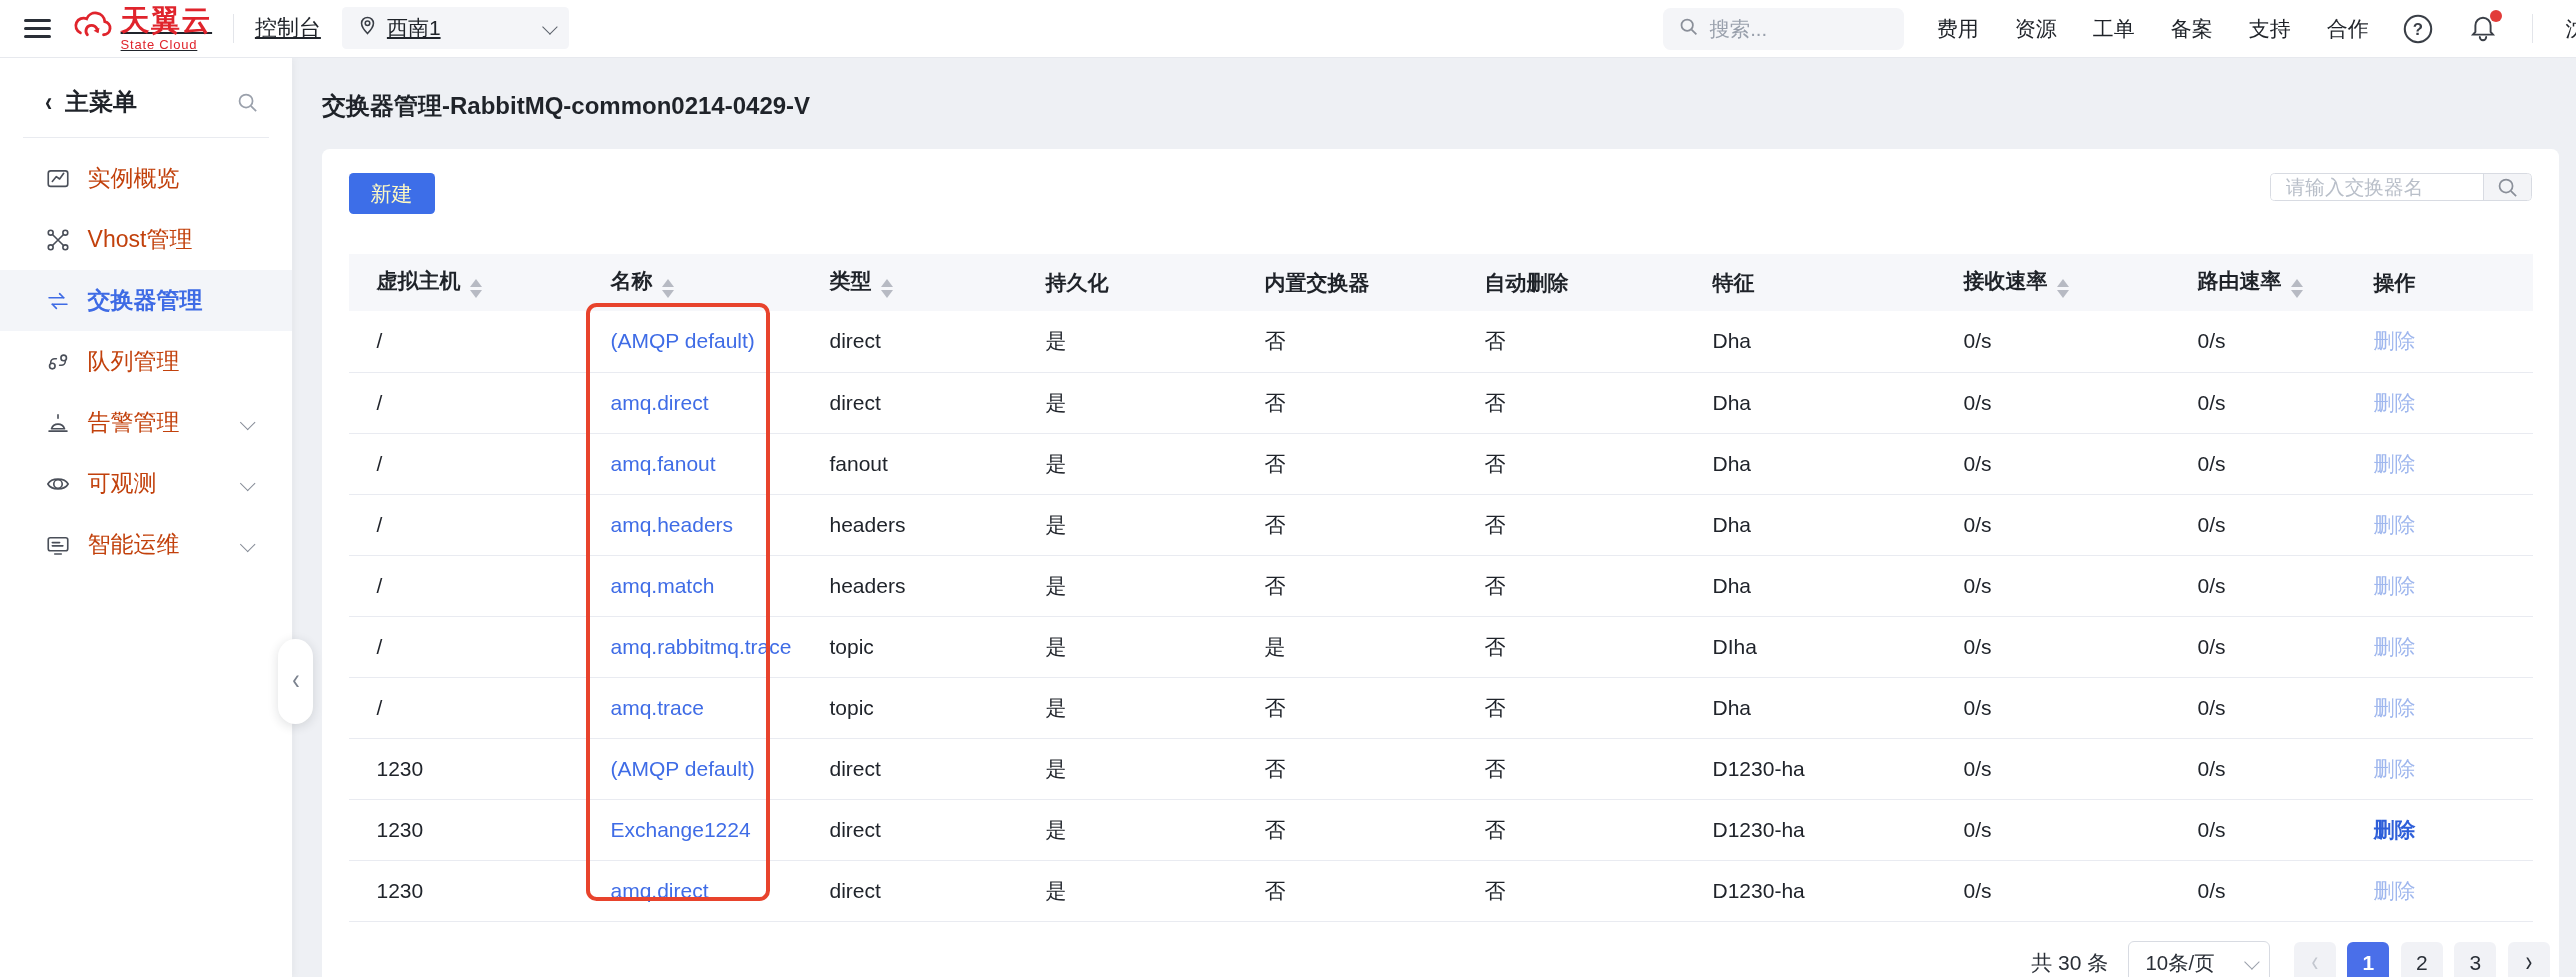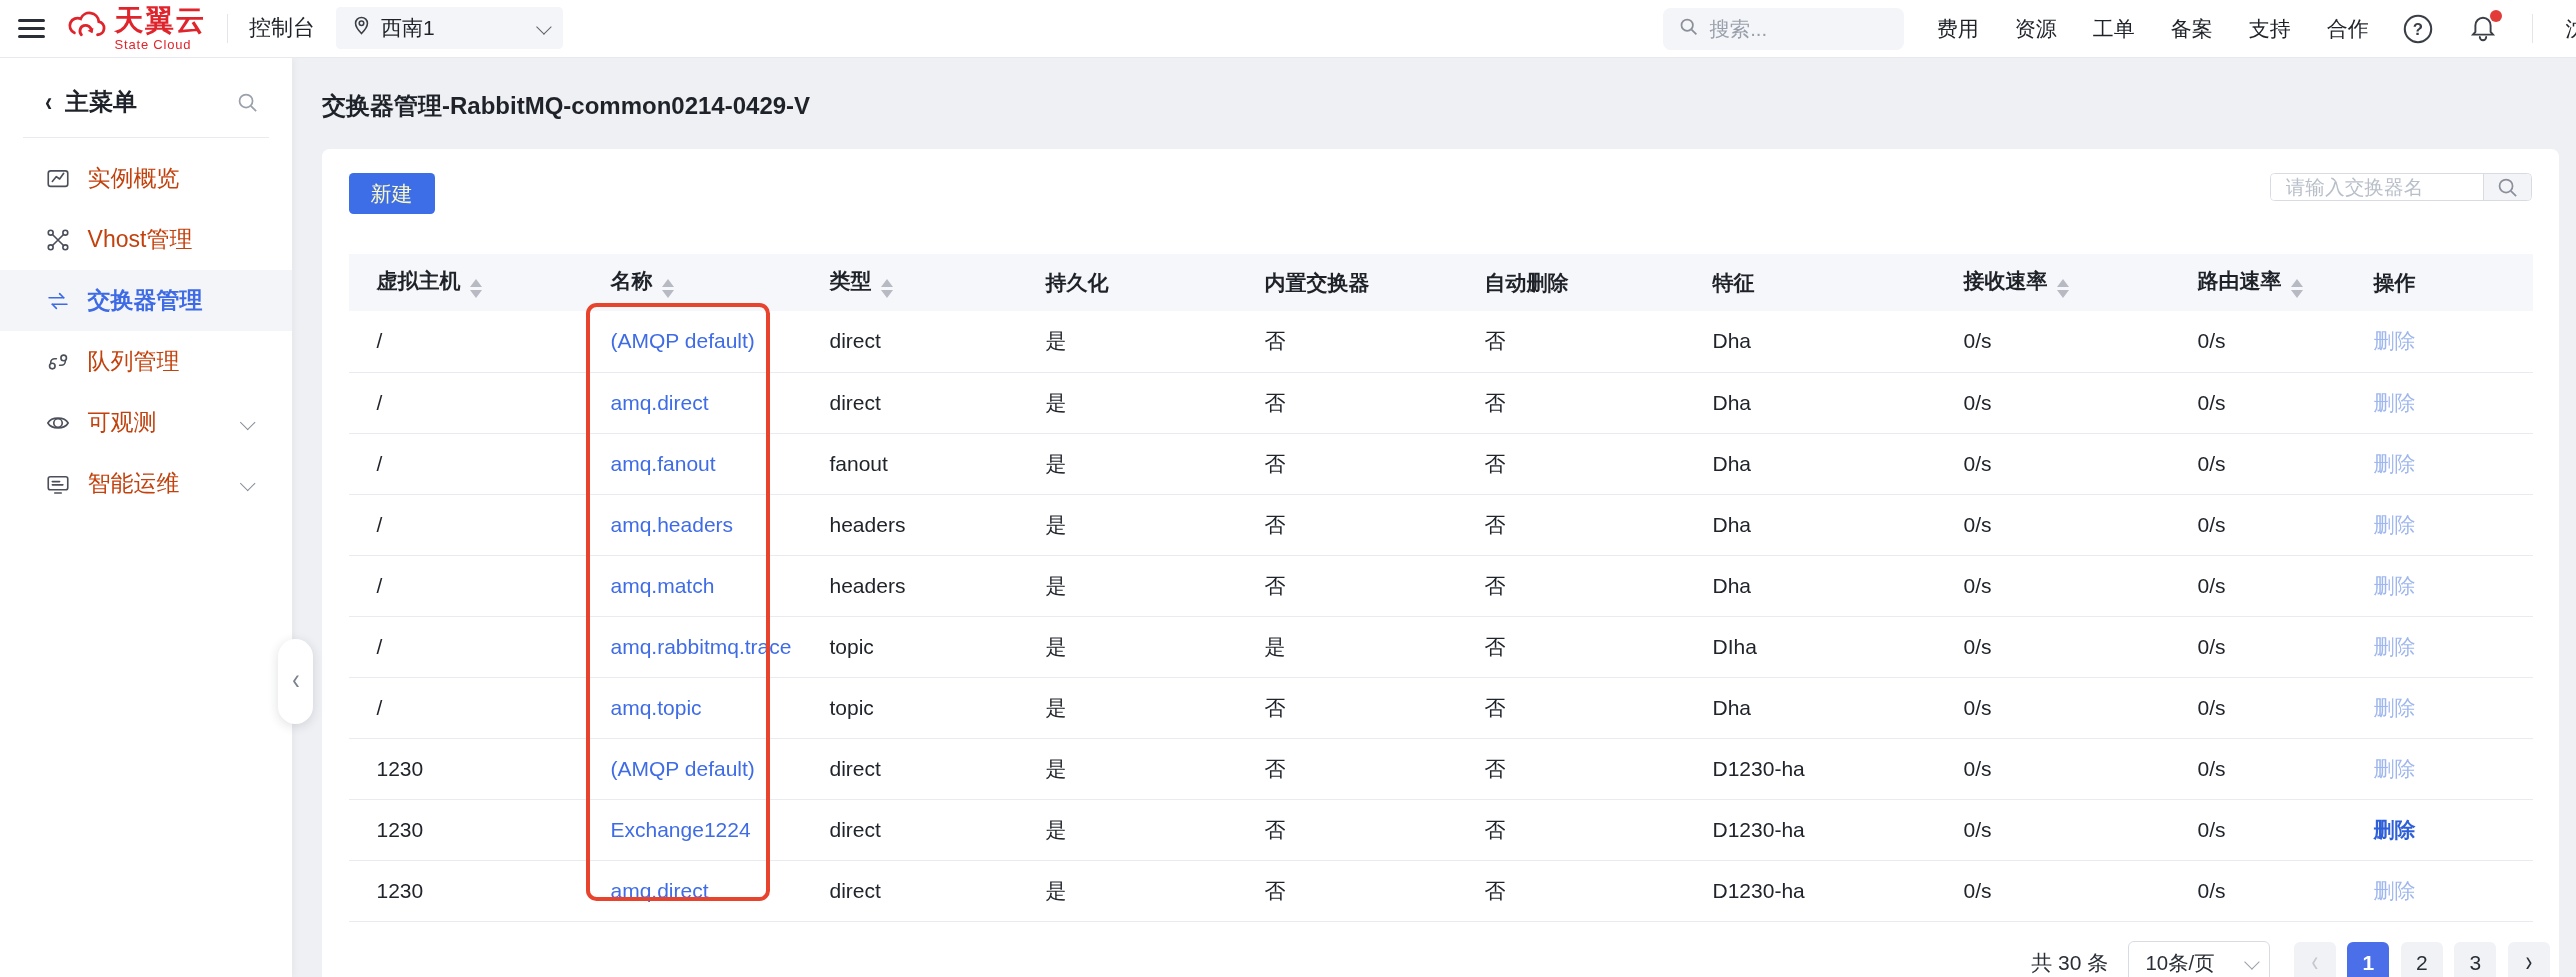--- a/index.html
+++ b/index.html
@@ -2,21 +2,21 @@
 <html style="font-size:12px"><head>
 <meta charset="utf-8">
 <style>
   html,body{margin:0;padding:0;width:2576px;height:978px;overflow:hidden;
     font-family:"Liberation Sans","DejaVu Sans",sans-serif;background:#eef0f4;color:#20242b;}
   *{box-sizing:border-box;}
 
   
   .topbar{position:absolute;left:0;top:0;width:2576px;height:58px;background:#fff;
     border-bottom:0.8px solid #e7e9ee;display:flex;align-items:center;z-index:30;}
-  .tb-left{display:flex;align-items:center;padding-left:18px;gap:21px;flex:0 0 auto;}
+  .tb-left{display:flex;align-items:center;padding-left:24px;gap:21px;flex:0 0 auto;text-decoration:underline;}
   .hamburger{display:flex;flex-direction:column;gap:5.3px;cursor:pointer;}
   .hamburger i{display:block;width:27px;height:3px;border-radius:1.5px;background:#2a2f37;}
   .logo{display:flex;align-items:center;gap:7.6px;}
   .logo-text{display:flex;flex-direction:column;line-height:1;}
   .logo-title{font-size:29px;font-weight:700;color:#e0242c;letter-spacing:1.5px;}
   .logo-sub{font-size:13px;color:#e0242c;margin-top:2.3px;letter-spacing:0.8px;}
   .v-divider{width:0.8px;height:29px;background:#e3e5ea;}
   .console{font-size:22px;font-weight:500;color:#1f2329;}
   .region-pill{display:flex;align-items:center;justify-content:space-between;width:227px;height:42px;
     background:#f4f5f8;border-radius:4.5px;padding:0 15px;cursor:pointer;}
@@ -220,20 +220,31 @@
       <div class="menu-item">
         <span class="mi-icon">
           <svg viewBox="0 0 32 32" width="26" height="26" fill="none" stroke="currentColor" stroke-width="2" stroke-linecap="round" stroke-linejoin="round">
             <path d="M7 17a5 5 0 0 1 5-5h2"></path>
             <path d="M25 15a5 5 0 0 1-5 5h-2"></path>
             <circle cx="9" cy="21" r="3.4"></circle>
             <circle cx="23" cy="11" r="3.4"></circle>
           </svg>
         </span>
         <span class="mi-label">队列管理</span>
+      </div>
+      <div class="menu-item">
+        <span class="mi-icon">
+          <svg viewBox="0 0 32 32" width="26" height="26" fill="none" stroke="currentColor" stroke-width="2" stroke-linecap="round" stroke-linejoin="round">
+            <path d="M8 23a8.5 8.5 0 0 1 16 0z"></path>
+            <path d="M16 10V6"></path>
+            <path d="M5 26h22"></path>
+          </svg>
+        </span>
+        <span class="mi-label">告警管理</span>
+        <span class="mi-chevron"></span>
       </div>
       <div class="menu-item">
         <span class="mi-icon">
           <svg viewBox="0 0 32 32" width="26" height="26" fill="none" stroke="currentColor" stroke-width="2" stroke-linecap="round" stroke-linejoin="round">
             <circle cx="16" cy="16" r="5.2"></circle>
             <path d="M3.5 16c4.5-8 20.5-8 25 0-4.5 8-20.5 8-25 0z"></path>
           </svg>
         </span>
         <span class="mi-label">可观测</span>
         <span class="mi-chevron"></span>
@@ -381,21 +392,21 @@
               <td>是</td>
               <td>是</td>
               <td>否</td>
               <td>DIha</td>
               <td>0/s</td>
               <td>0/s</td>
               <td><a class="del-link">删除</a></td>
             </tr>
             <tr>
               <td>/</td>
-              <td><a class="name-link">amq.topic</a></td>
+              <td><a class="name-link">amq.trace</a></td>
               <td>topic</td>
               <td>是</td>
               <td>否</td>
               <td>否</td>
               <td>Dha</td>
               <td>0/s</td>
               <td>0/s</td>
               <td><a class="del-link">删除</a></td>
             </tr>
             <tr>

